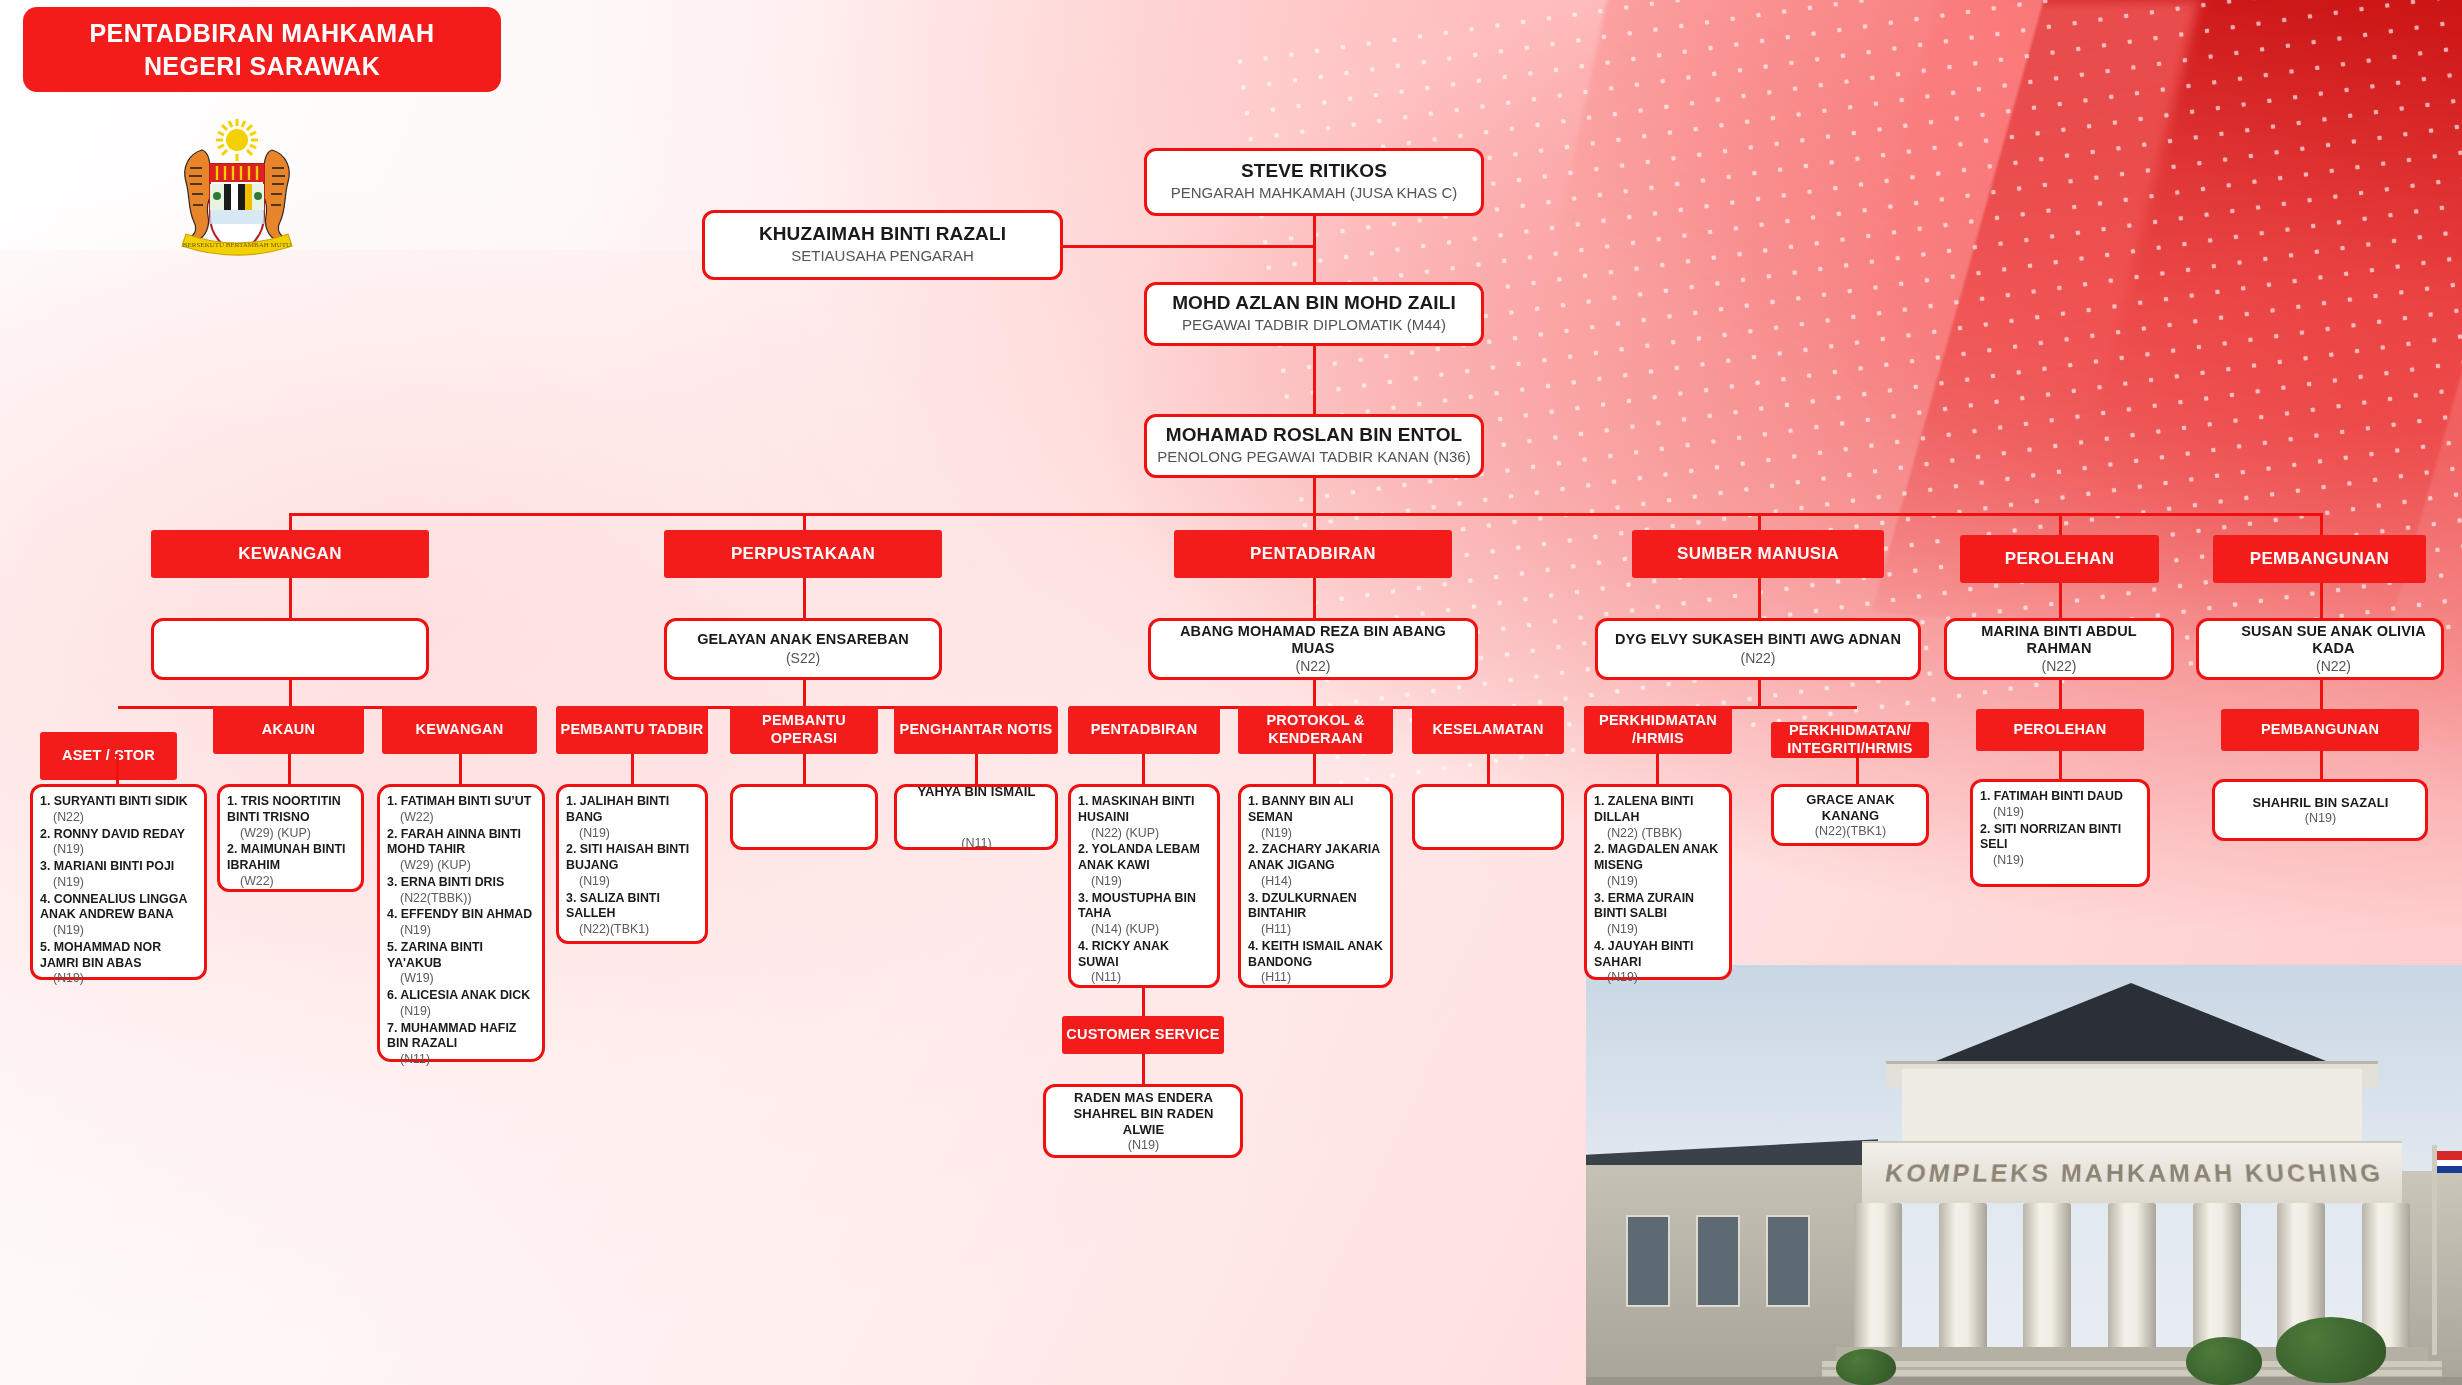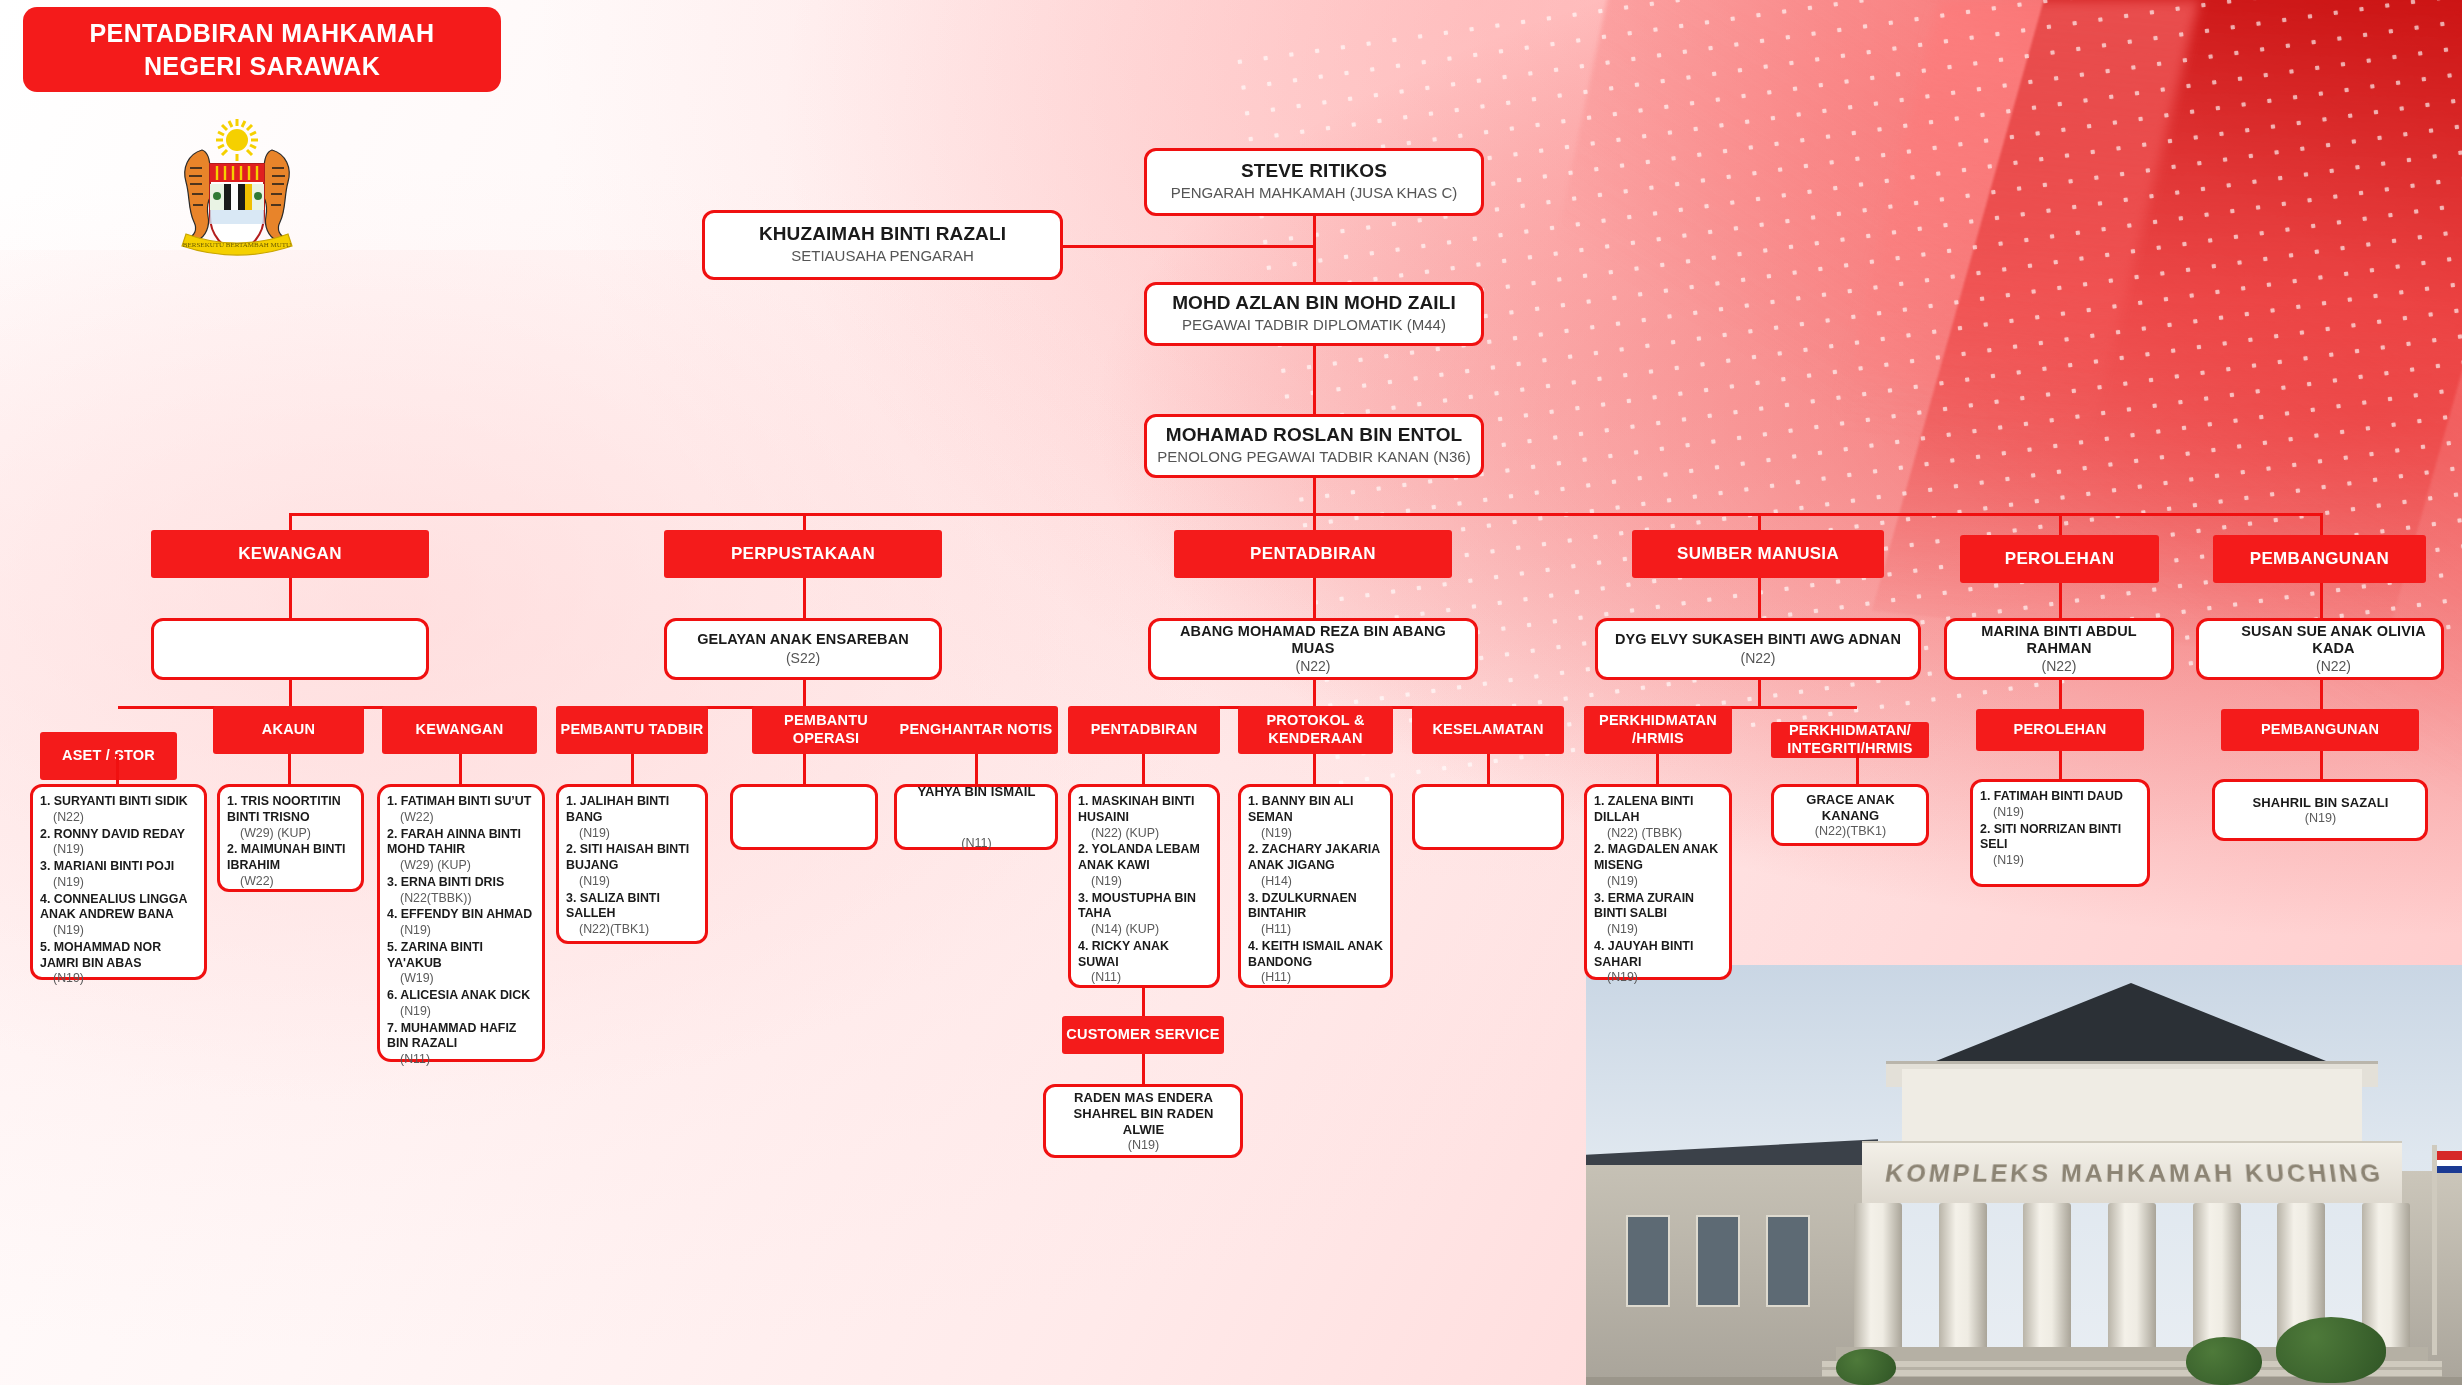--- a/index.html
+++ b/index.html
@@ -362,21 +362,21 @@
   <div class="unithead" style="left:556px; top:706px; width:152px; height:48px;">PEMBANTU TADBIR</div>
   <div class="ln lnv" style="left:631px; top:754px; height:30px;"></div>
   <div class="node listbox" style="left:556px; top:784px; width:152px; height:160px;">
     <ol>
         <li><span class="idx">1. </span>JALIHAH BINTI BANG<span class="gr">(N19)</span></li>
         <li><span class="idx">2. </span>SITI HAISAH BINTI BUJANG<span class="gr">(N19)</span></li>
         <li><span class="idx">3. </span>SALIZA BINTI SALLEH<span class="gr">(N22)(TBK1)</span></li>
       </ol>
   </div>
 
-  <div class="unithead" style="left:752px; top:706px; width:148px; height:48px;">PEMBANTU OPERASI</div>
+  <div class="unithead" style="left:730px; top:706px; width:148px; height:48px;">PEMBANTU OPERASI</div>
   <div class="ln lnv" style="left:803px; top:754px; height:30px;"></div>
   <div class="node listbox" style="left:730px; top:784px; width:148px; height:66px;">
     <ol></ol>
   </div>
 
   <div class="unithead" style="left:894px; top:706px; width:164px; height:48px;">PENGHANTAR NOTIS</div>
   <div class="ln lnv" style="left:975px; top:754px; height:30px;"></div>
   <div class="node listbox single" style="left:894px; top:784px; width:164px; height:66px;gap:36px;">
     <div class="nm">YAHYA BIN ISMAIL</div>
     <div class="rk">(N11)</div>

